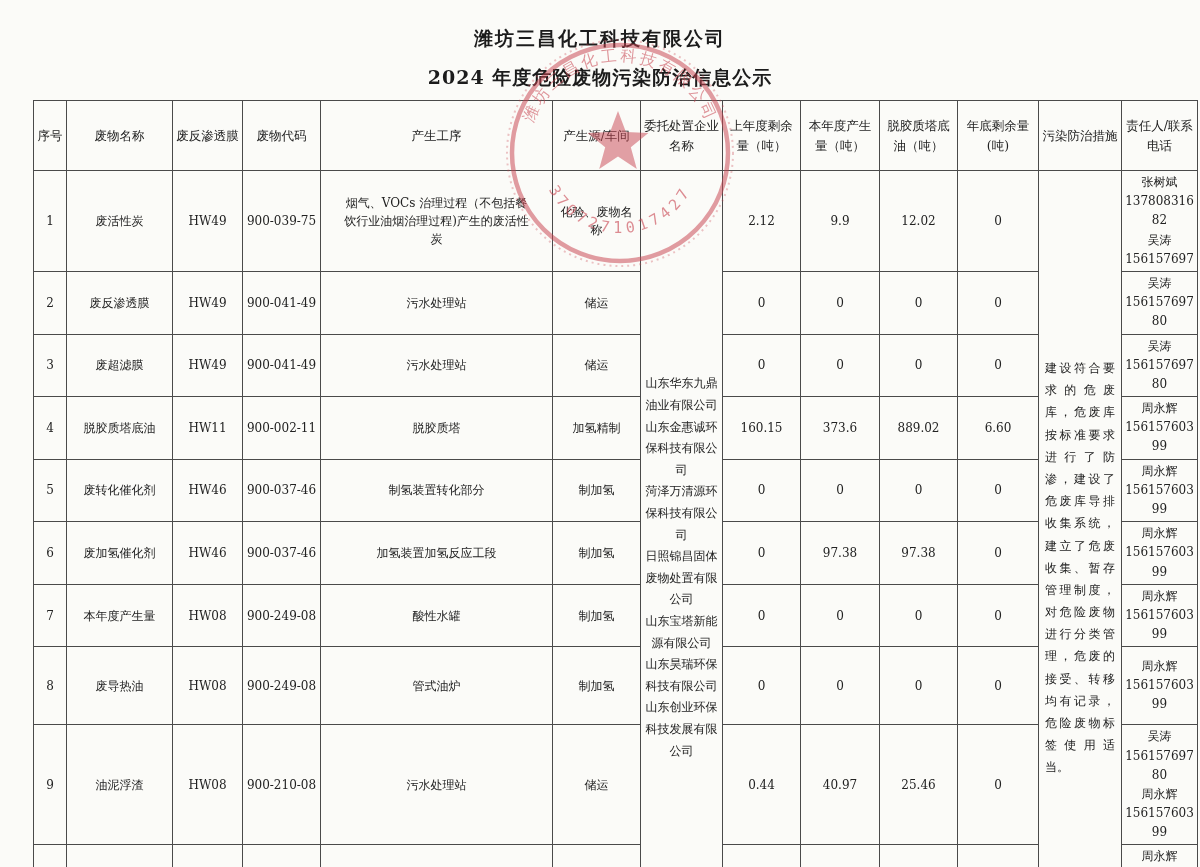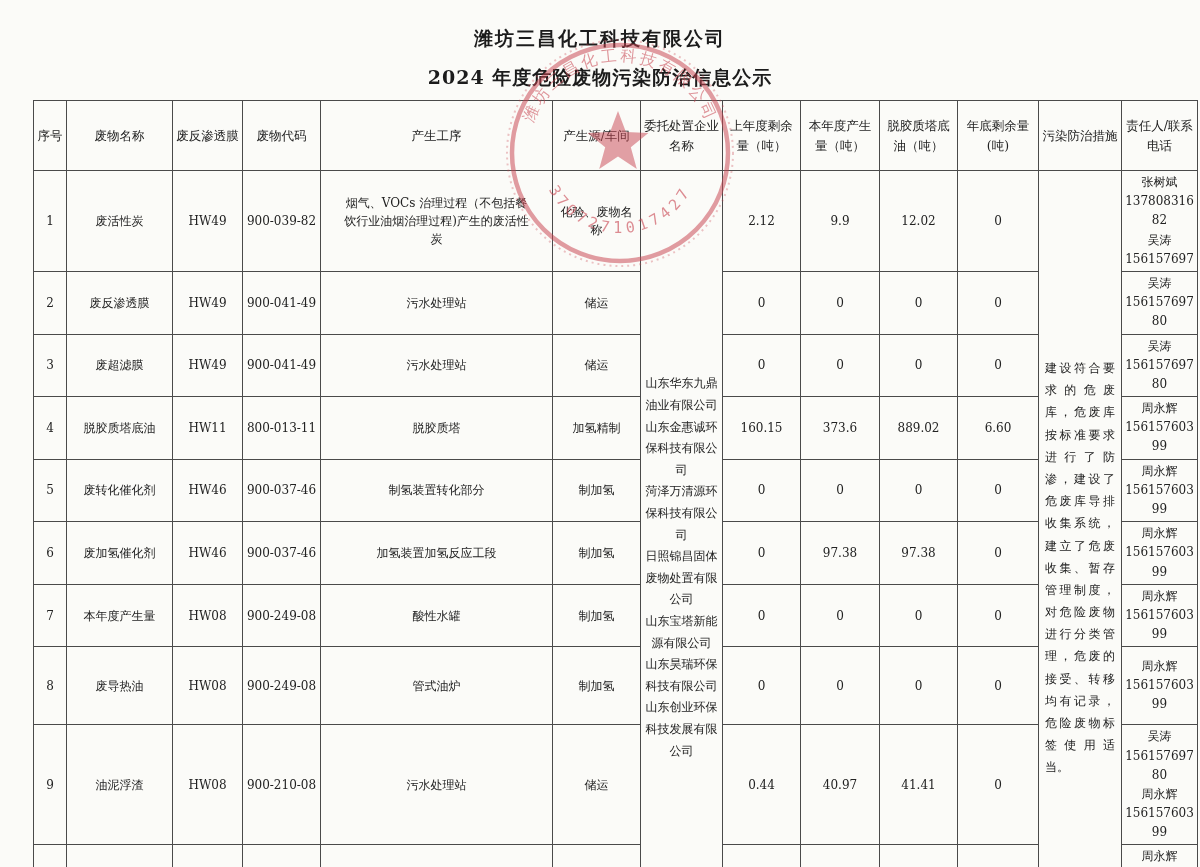--- a/index.html
+++ b/index.html
@@ -64,21 +64,21 @@
           <th>年底剩余量(吨)</th>
           <th>污染防治措施</th>
           <th>责任人/联系电话</th>
         </tr>
       </thead>
       <tbody>
         <tr style="height: 82px;">
           <td>1</td>
           <td>废活性炭</td>
           <td>HW49</td>
-          <td>900-039-82</td>
+          <td>900-039-75</td>
           <td class="process">烟气、VOCs 治理过程（不包括餐饮行业油烟治理过程)产生的废活性炭</td>
           <td>化验、废物名称</td>
           <td class="company" rowspan="10">山东华东九鼎油业有限公司
 山东金惠诚环保科技有限公司
 菏泽万清源环保科技有限公司
 日照锦昌固体废物处置有限公司
 山东宝塔新能源有限公司
 山东昊瑞环保科技有限公司
 山东创业环保科技发展有限公司</td>
           <td>2.12</td>
@@ -116,21 +116,21 @@
           <td>0</td>
           <td>0</td>
           <td>0</td>
           <td class="contact">吴涛
 15615769780</td>
         </tr>
         <tr style="height: 50px;">
           <td>4</td>
           <td>脱胶质塔底油</td>
           <td>HW11</td>
-          <td>800-013-11</td>
+          <td>900-002-11</td>
           <td class="process">脱胶质塔</td>
           <td>加氢精制</td>
           <td>160.15</td>
           <td>373.6</td>
           <td>889.02</td>
           <td>6.60</td>
           <td class="contact">周永辉
 15615760399</td>
         </tr>
         <tr style="height: 52px;">
@@ -191,21 +191,21 @@
         </tr>
         <tr style="height: 100px;">
           <td>9</td>
           <td>油泥浮渣</td>
           <td>HW08</td>
           <td>900-210-08</td>
           <td class="process">污水处理站</td>
           <td>储运</td>
           <td>0.44</td>
           <td>40.97</td>
-          <td>41.41</td>
+          <td>25.46</td>
           <td>0</td>
           <td class="contact">吴涛
 15615769780
 周永辉
 15615760399</td>
         </tr>
         <tr style="height: 108px;">
           <td>10</td>
           <td>废润滑油</td>
           <td>HW08</td>

